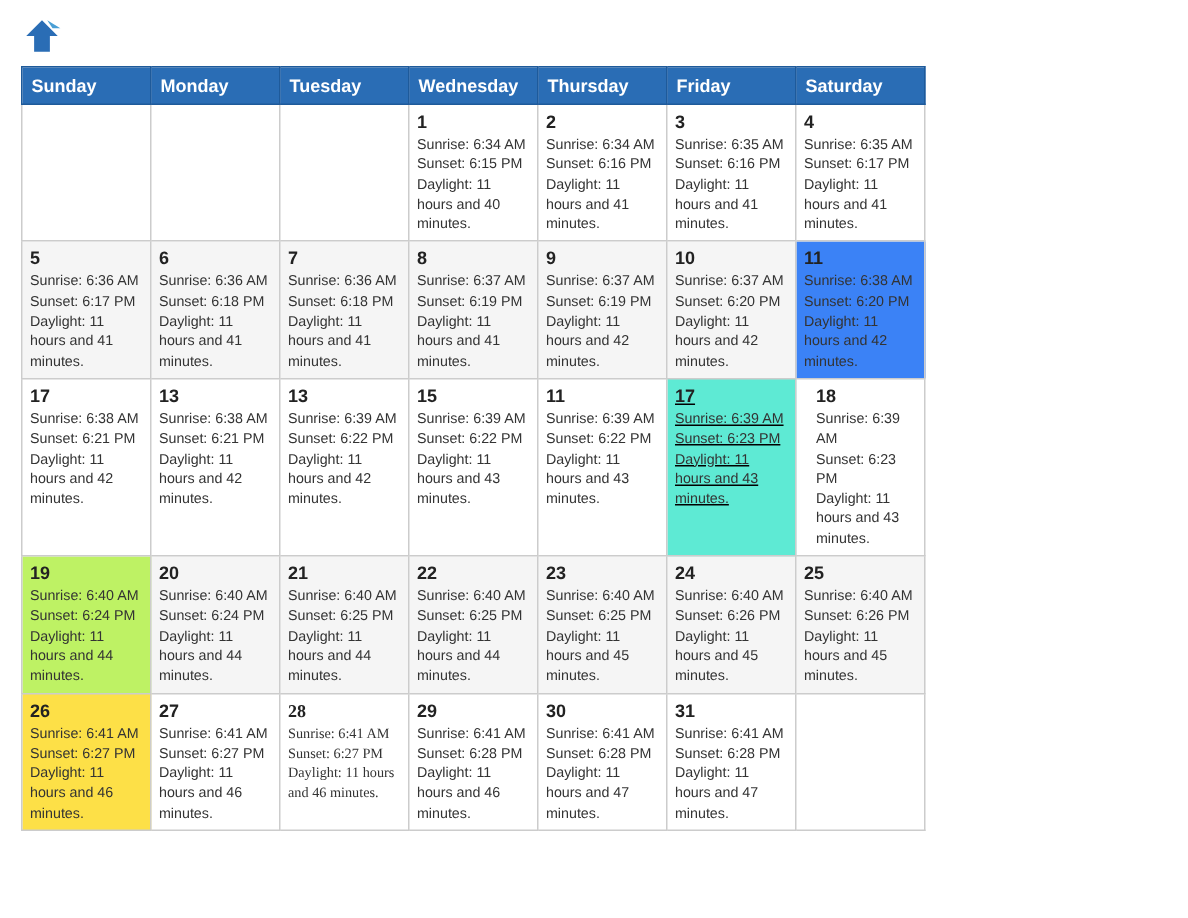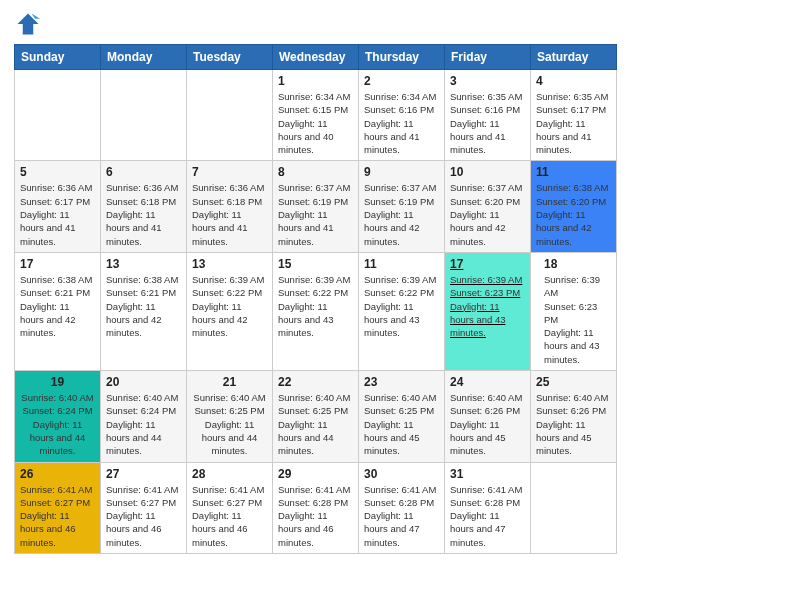--- a/index.html
+++ b/index.html
@@ -243,33 +243,33 @@
 Daylight: 11 hours and 43 minutes.</div>
           </td>
           <td style="background-color: rgb(255, 255, 255); padding-left: 13px;">
             <div class="day-num">18</div>
             <div class="day-info" style="white-space: pre-line;">Sunrise: 6:39 AM
 Sunset: 6:23 PM
 Daylight: 11 hours and 43 minutes.</div>
           </td>
         </tr>
         <tr>
-          <td style="background-color: #14b8a6; text-align: center;">
+          <td style="background-color: #bef264;">
             <div class="day-num">19</div>
             <div class="day-info" style="white-space: pre-line;">Sunrise: 6:40 AM
 Sunset: 6:24 PM
 Daylight: 11 hours and 44 minutes.</div>
           </td>
           <td style="background-color: rgb(245, 245, 245);">
             <div class="day-num">20</div>
             <div class="day-info" style="white-space: pre-line;">Sunrise: 6:40 AM
 Sunset: 6:24 PM
 Daylight: 11 hours and 44 minutes.</div>
           </td>
-          <td style="background-color: rgb(245, 245, 245); text-align: center;">
+          <td style="background-color: rgb(245, 245, 245);">
             <div class="day-num">21</div>
             <div class="day-info" style="white-space: pre-line;">Sunrise: 6:40 AM
 Sunset: 6:25 PM
 Daylight: 11 hours and 44 minutes.</div>
           </td>
           <td style="background-color: rgb(245, 245, 245);">
             <div class="day-num">22</div>
             <div class="day-info" style="white-space: pre-line;">Sunrise: 6:40 AM
 Sunset: 6:25 PM
 Daylight: 11 hours and 44 minutes.</div>
@@ -287,33 +287,33 @@
 Daylight: 11 hours and 45 minutes.</div>
           </td>
           <td style="background-color: rgb(245, 245, 245);">
             <div class="day-num">25</div>
             <div class="day-info" style="white-space: pre-line;">Sunrise: 6:40 AM
 Sunset: 6:26 PM
 Daylight: 11 hours and 45 minutes.</div>
           </td>
         </tr>
         <tr>
-          <td style="background-color: #eab308; margin-top: 24px;">
+          <td style="background-color: #fde047; margin-top: 24px;">
             <div class="day-num">26</div>
             <div class="day-info" style="white-space: pre-line;">Sunrise: 6:41 AM
 Sunset: 6:27 PM
 Daylight: 11 hours and 46 minutes.</div>
           </td>
           <td style="background-color: rgb(255, 255, 255);">
             <div class="day-num">27</div>
             <div class="day-info" style="white-space: pre-line;">Sunrise: 6:41 AM
 Sunset: 6:27 PM
 Daylight: 11 hours and 46 minutes.</div>
           </td>
-          <td style="background-color: rgb(255, 255, 255);">
+          <td style="background-color: rgb(255, 255, 255); font-family: Liberation Serif, serif;">
             <div class="day-num">28</div>
             <div class="day-info" style="white-space: pre-line;">Sunrise: 6:41 AM
 Sunset: 6:27 PM
 Daylight: 11 hours and 46 minutes.</div>
           </td>
           <td style="background-color: rgb(255, 255, 255);">
             <div class="day-num">29</div>
             <div class="day-info" style="white-space: pre-line;">Sunrise: 6:41 AM
 Sunset: 6:28 PM
 Daylight: 11 hours and 46 minutes.</div>

